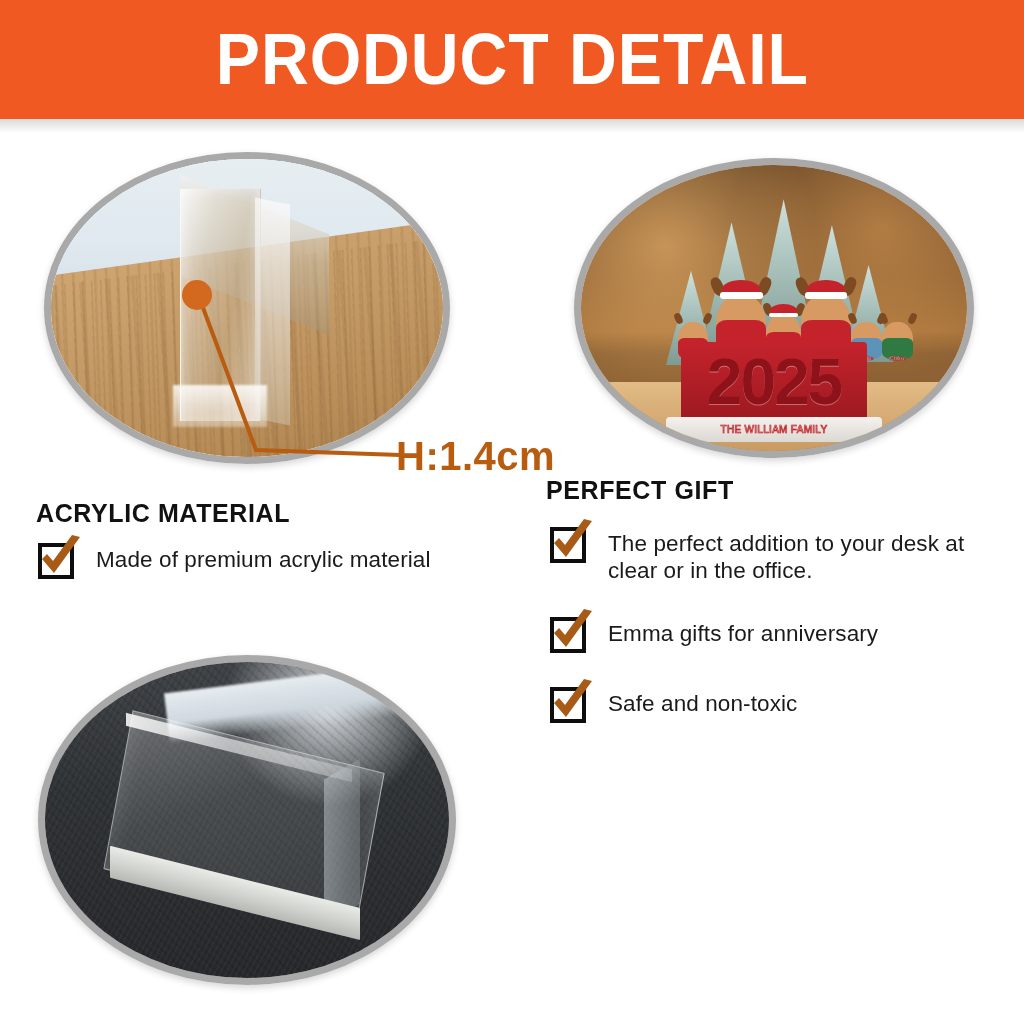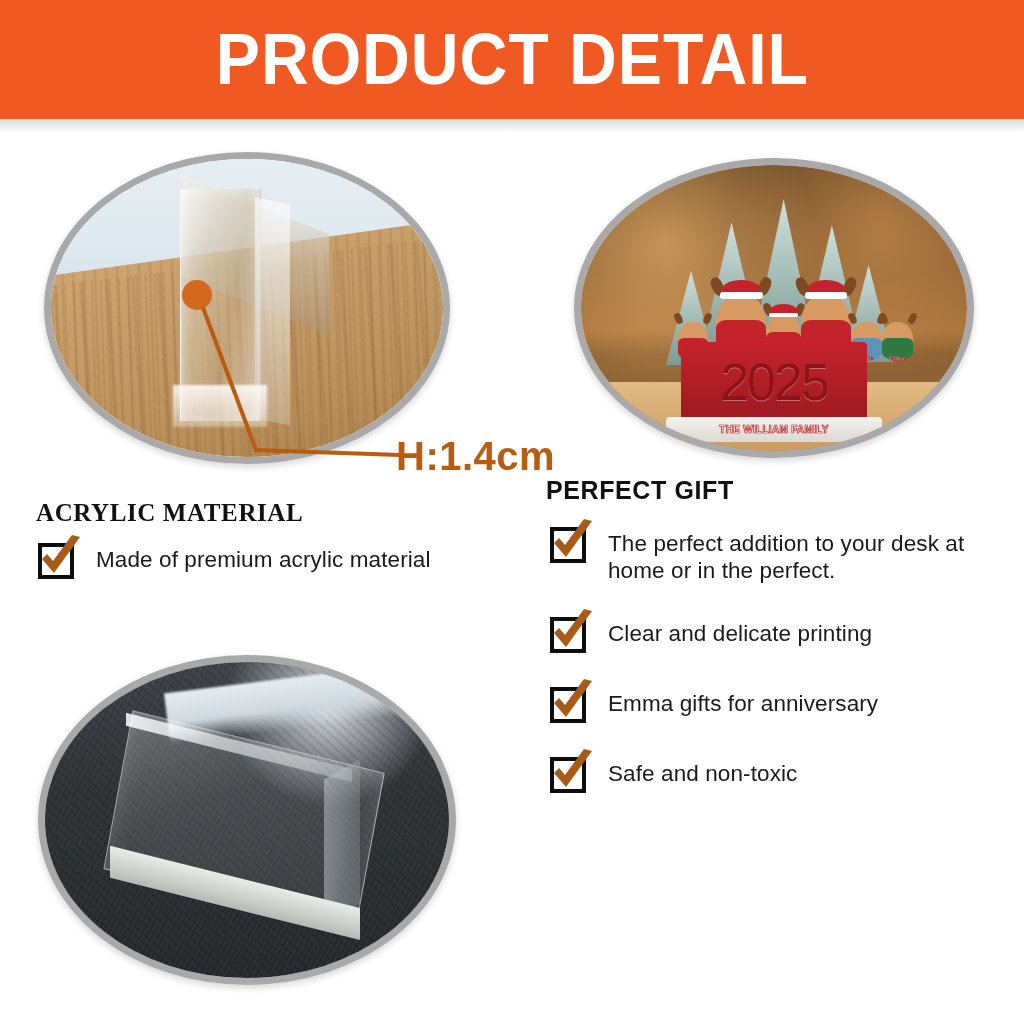--- a/index.html
+++ b/index.html
@@ -130,35 +130,35 @@
   }
   .tree .star {
     position:absolute; left:50%; top:-9px; transform:translateX(-50%);
     color:#f2c434; font-size:13px; line-height:1;
   }
   .base-2025 {
     position:absolute; left:26%; bottom:10%; width:48%; height:28%;
     background: linear-gradient(to bottom,#c5232c,#9c1920);
     border-radius:4px;
     color:#8d1219;
-    font-weight:400;
+    font-weight:700;
     display:flex; align-items:center; justify-content:center;
-    font-size:52px;
+    font-size:64px;
     letter-spacing:-2px;
     text-shadow: 0 1px 0 rgba(255,255,255,0.35);
     font-family:"Liberation Sans", sans-serif;
   }
   .base-plate {
     position:absolute; left:22%; bottom:3%; width:56%; height:9%;
     background: linear-gradient(to bottom,#f4f2ef,#dcd8d2);
     border-radius: 4px 4px 6px 6px;
     display:flex; align-items:center; justify-content:center;
   }
   .family-name {
-    font-size:10px; font-weight:700; letter-spacing:0.3px;
+    font-size:10px; font-weight:400; letter-spacing:0.3px;
     color:#ffffff;
     -webkit-text-stroke: 0.7px #c0272d;
     text-shadow: 0 0 1px #c0272d;
     white-space:nowrap;
   }
   .deer {
     position:absolute;
     background:#d79a63;
     border-radius:46% 46% 40% 40%;
   }
@@ -239,21 +239,21 @@
 
   
   .section-title {
     position: absolute;
     color: #111111;
     font-weight: 700;
     font-size: 25px;
     letter-spacing: 0.6px;
     white-space: nowrap;
   }
-  #title-acrylic-material { left: 36px; top: 499px; font-family: Liberation Serif, serif; }
+  #title-acrylic-material { left: 36px; top: 499px; }
   #title-perfect-gift     { left: 546px; top: 476px; }
 
   .feature-list { position: absolute; }
   #list-acrylic-material { left: 34px; top: 535px; width: 480px; }
   #list-perfect-gift     { left: 546px; top: 519px; width: 470px; }
 
   .feature-item {
     display: flex;
     align-items: flex-start;
     margin-bottom: 22px;
@@ -412,32 +412,23 @@
 <div class="section-title" id="title-perfect-gift">PERFECT GIFT</div>
 <div class="feature-list" id="list-perfect-gift">
 
   <div class="feature-item">
     <span class="checkbox-icon">
       <span class="box"></span>
       <svg viewBox="0 0 52 46">
         <path d="M8 24 L20 38 L46 2 L38 0 L19 26 L13 19 Z" fill="#A85A17"></path>
       </svg>
     </span>
-    <span class="feature-text">The perfect addition to your desk at home or in the perfect.</span>
-  </div>
-
-  <div class="feature-item">
-    <span class="checkbox-icon">
-      <span class="box"></span>
-      <svg viewBox="0 0 52 46">
-        <path d="M8 24 L20 38 L46 2 L38 0 L19 26 L13 19 Z" fill="#A85A17"></path>
-      </svg>
-    </span>
-    <span class="feature-text">Clear and delicate printing</span>
-  </div>
+    <span class="feature-text">The perfect addition to your desk at clear or in the office.</span>
+  </div>
+
 
   <div class="feature-item">
     <span class="checkbox-icon">
       <span class="box"></span>
       <svg viewBox="0 0 52 46">
         <path d="M8 24 L20 38 L46 2 L38 0 L19 26 L13 19 Z" fill="#A85A17"></path>
       </svg>
     </span>
     <span class="feature-text">Emma gifts for anniversary</span>
   </div>

